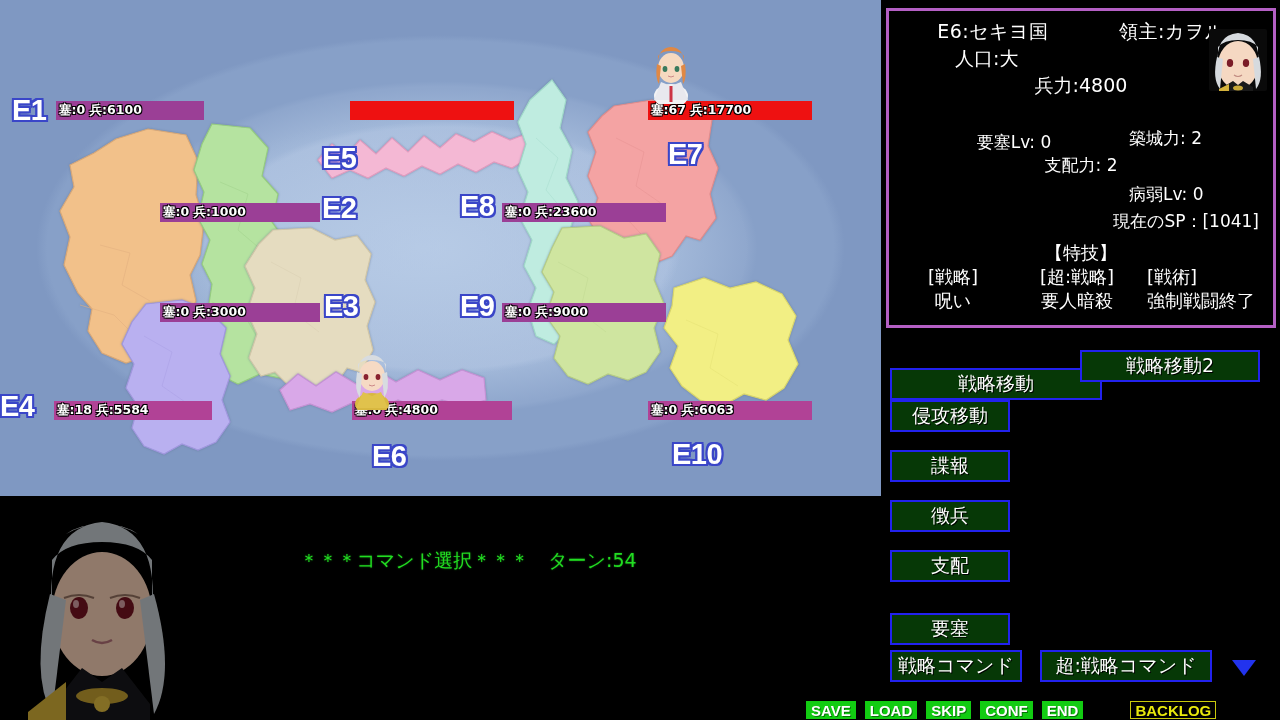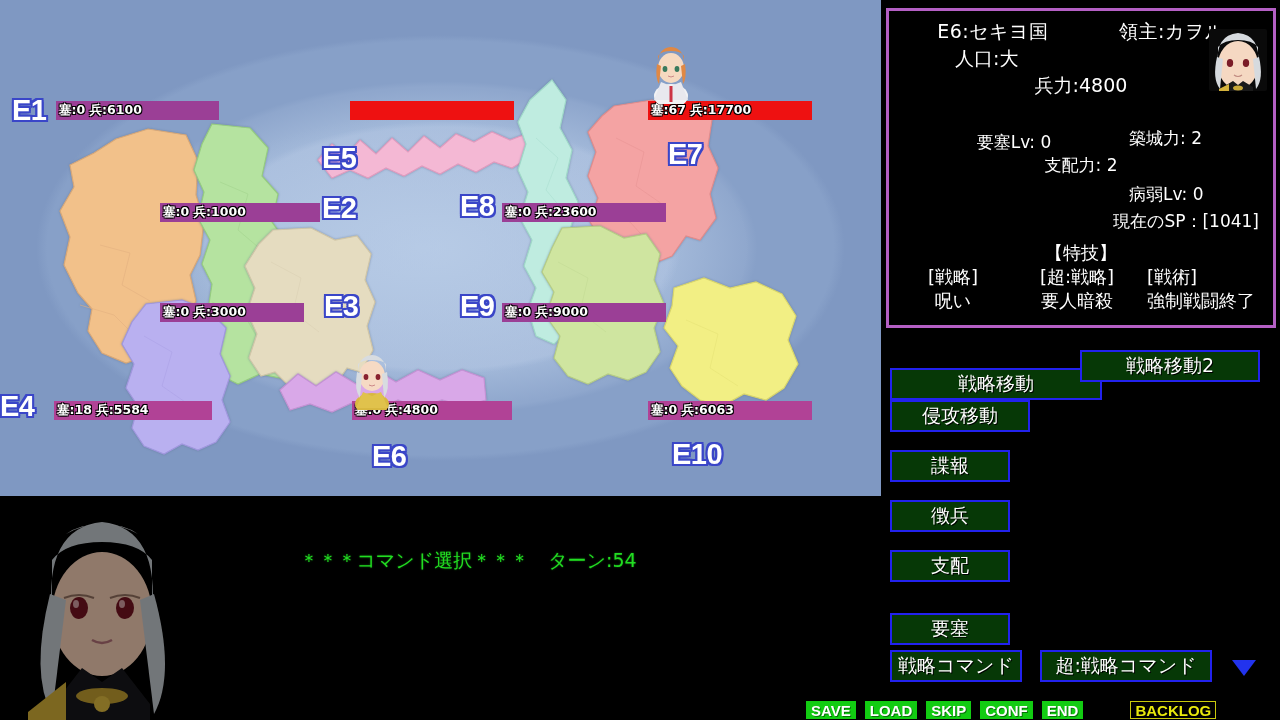--- a/index.html
+++ b/index.html
@@ -209,21 +209,21 @@
     <div class="tlabel" style="left:322px; top:144px;">E5</div>
     <div class="tlabel" style="left:322px; top:194px;">E2</div>
     <div class="tlabel" style="left:460px; top:192px;">E8</div>
     <div class="tlabel" style="left:668px; top:140px;">E7</div>
     <div class="tlabel" style="left:324px; top:292px;">E3</div>
     <div class="tlabel" style="left:460px; top:292px;">E9</div>
     <div class="tlabel" style="left:0;  top:392px;">E4</div>
     <div class="tlabel" style="left:372px; top:442px;">E6</div>
     <div class="tlabel" style="left:672px; top:440px;">E10</div>
 
-    <div class="tbar ally" style="left:56px;  top:101px; width:163px;">
+    <div class="tbar ally" style="left:56px;  top:101px; width:148px;">
       <div class="fill"></div>
       <div class="txt jp">塞:0  兵:6100</div>
     </div>
 
     <div class="tbar enemy" style="left:350px; top:101px; width:164px;">
       <div class="fill"></div>
       <div class="txt jp"></div>
     </div>
 
     <div class="tbar enemy" style="left:648px; top:101px; width:164px;">
@@ -234,21 +234,21 @@
     <div class="tbar ally" style="left:160px; top:203px; width:160px;">
       <div class="fill"></div>
       <div class="txt jp">塞:0  兵:1000</div>
     </div>
 
     <div class="tbar ally" style="left:502px; top:203px; width:164px;">
       <div class="fill"></div>
       <div class="txt jp">塞:0  兵:23600</div>
     </div>
 
-    <div class="tbar ally" style="left:160px; top:303px; width:144px;">
+    <div class="tbar ally" style="left:160px; top:303px; width:160px;">
       <div class="fill"></div>
       <div class="txt jp">塞:0  兵:3000</div>
     </div>
 
     <div class="tbar ally" style="left:502px; top:303px; width:164px;">
       <div class="fill"></div>
       <div class="txt jp">塞:0  兵:9000</div>
     </div>
 
     <div class="tbar ally2" style="left:54px;  top:401px; width:158px;">
@@ -359,21 +359,21 @@
       <div class="row skills jp" style="margin-top:0px;">
         <div style="width:108px;">呪い</div>
         <div style="width:140px;">要人暗殺</div>
         <div>強制戦闘終了</div>
       </div>
     </div>
   </div>
 
   <div class="btn" style="left:890px; top:368px; width:212px; height:32px;">戦略移動</div>
   <div class="btn" style="left:1080px; top:350px; width:180px; height:32px;">戦略移動2</div>
-  <div class="btn" style="left:890px; top:400px; width:140px; height:32px;">侵攻移動</div>
+  <div class="btn" style="left:890px; top:400px; width:120px; height:32px;">侵攻移動</div>
   <div class="btn" style="left:890px; top:450px; width:120px; height:32px;">諜報</div>
   <div class="btn" style="left:890px; top:500px; width:120px; height:32px;">徴兵</div>
   <div class="btn" style="left:890px; top:550px; width:120px; height:32px;">支配</div>
   <div class="btn" style="left:890px; top:600px; width:120px; height:32px;margin-top:13px;">要塞</div>
   <div class="btn" style="left:1040px; top:650px; width:172px; height:32px;">超:戦略コマンド</div>
   <div class="btn" style="left:890px; top:650px; width:132px; height:32px;">戦略コマンド</div>
 
   <div id="downarrow"></div>
 
   <div class="btn" style="left:700px; top:502px; width:162px; height:36px;">終了</div>

